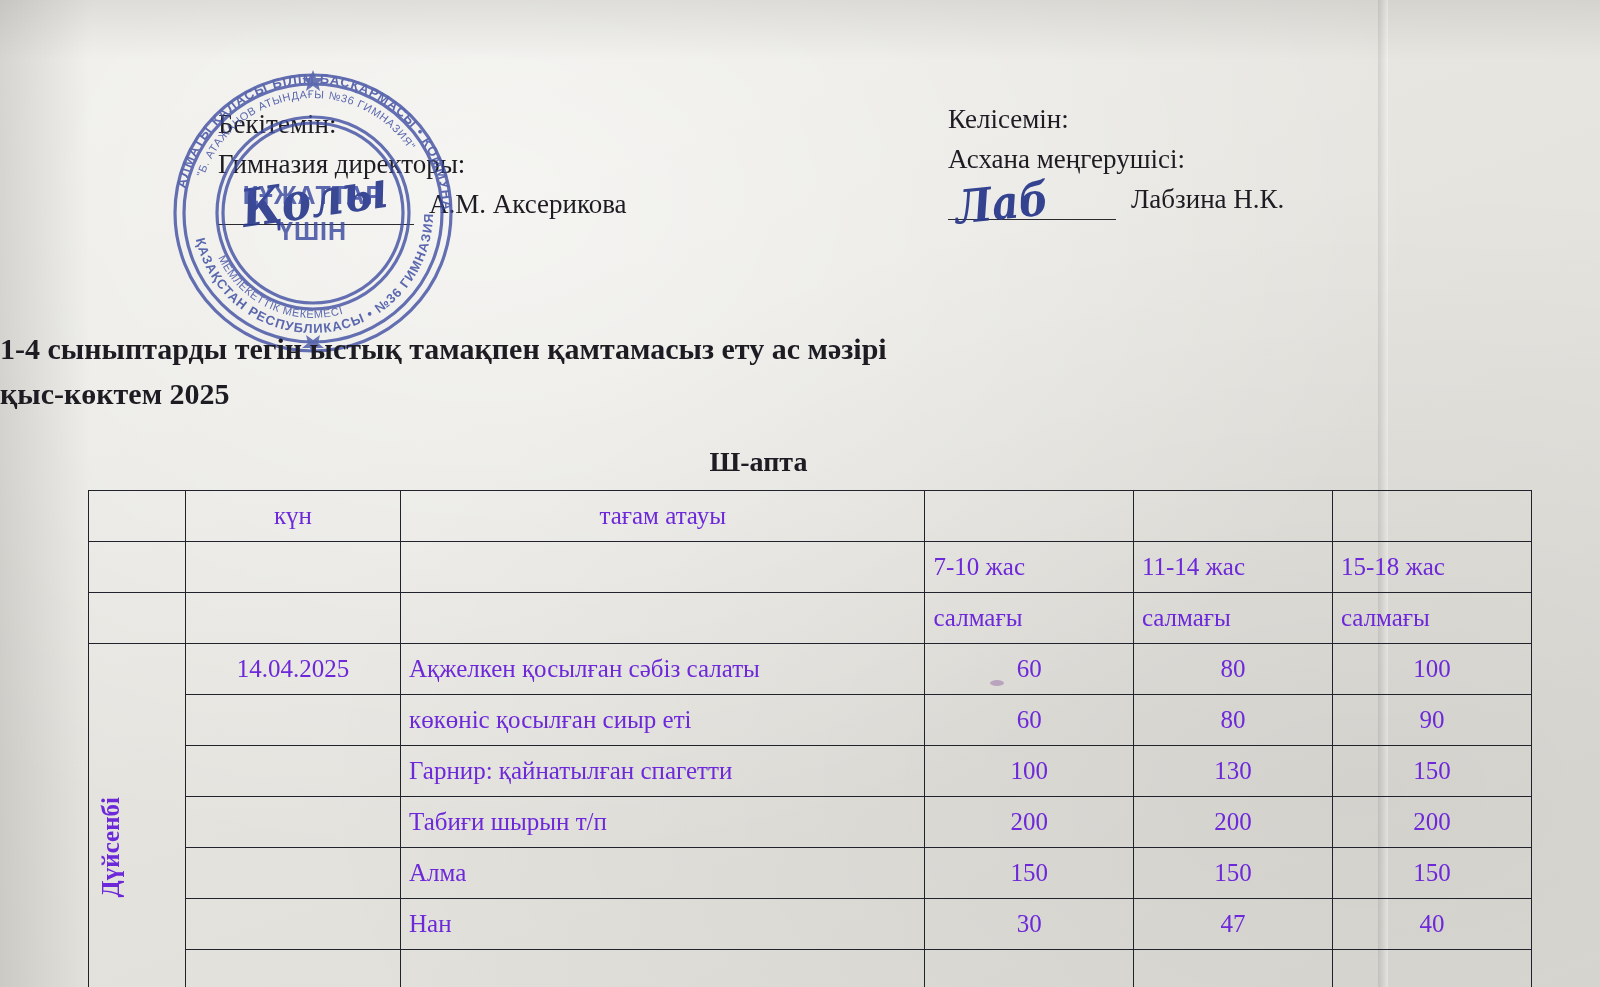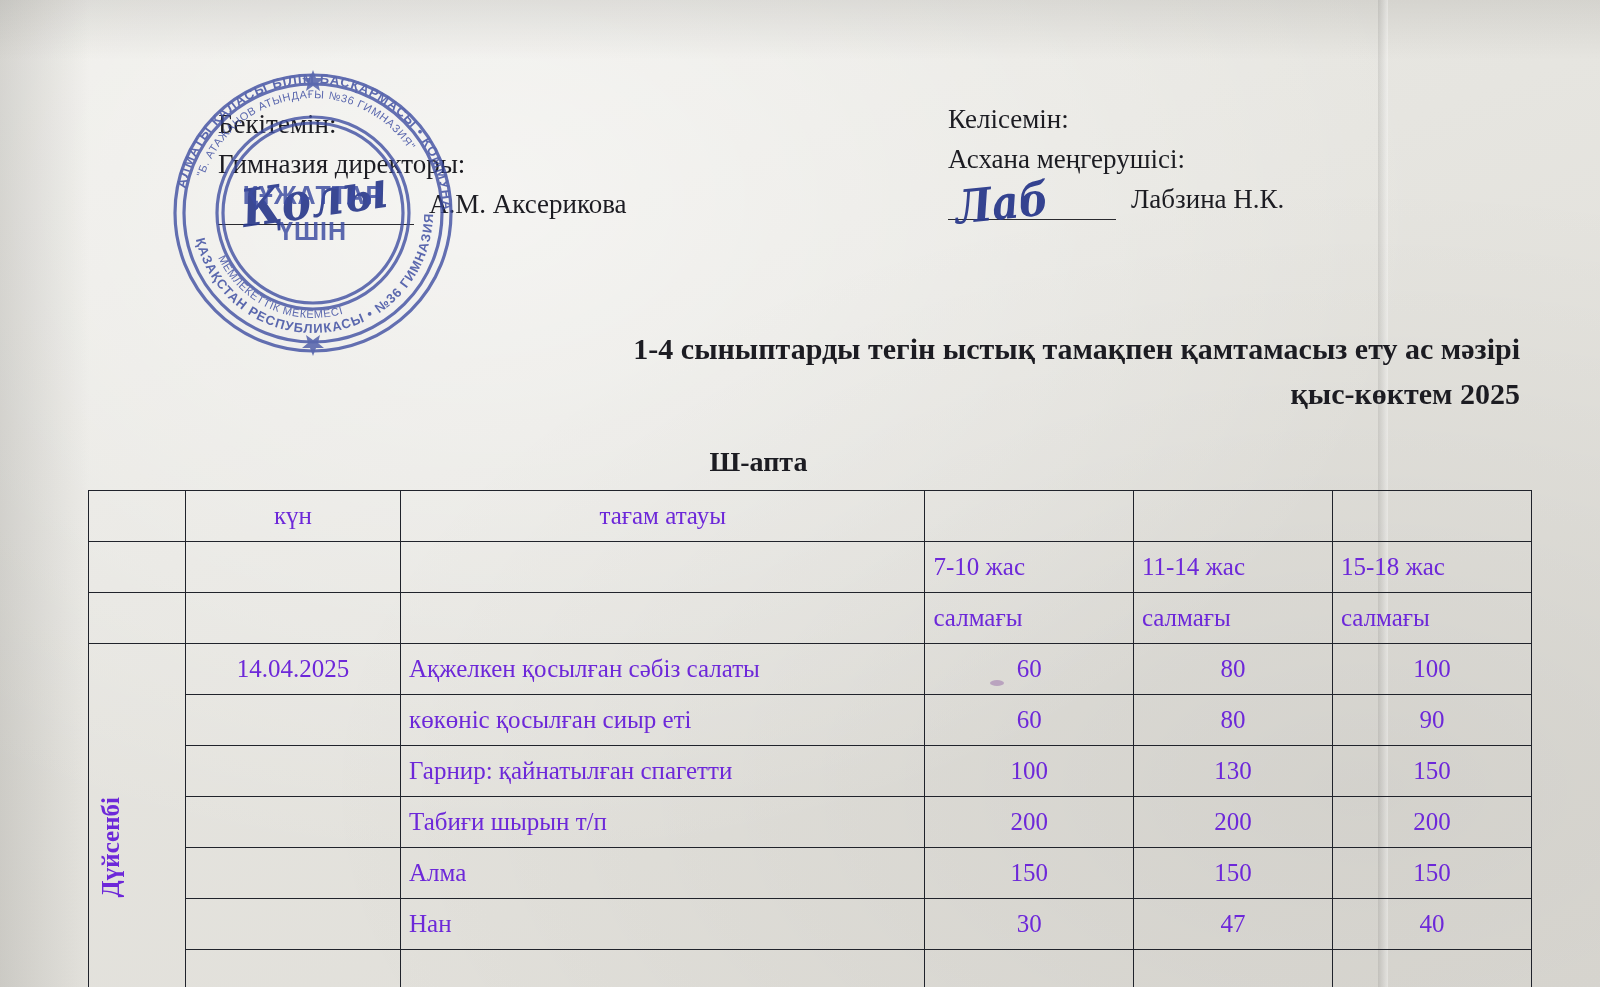--- a/index.html
+++ b/index.html
@@ -107,25 +107,25 @@
     pointer-events: none;
     opacity: 0.82;
   }
 
   
   .doc-title {
     position: absolute;
     left: 0;
     right: 0;
     top: 326px;
-    text-align: right;
+    text-align: left;
     font-size: 30px;
     font-weight: bold;
     line-height: 1.5;
-    padding-right: 80px;
+    padding-right: 115px;
   }
   .doc-title .line2 { display:block; }
   .week-title {
     position: absolute;
     left: 0; right: 0;
     top: 446px;
     text-align: center;
     font-size: 28px;
     font-weight: bold;
     padding-right: 110px;

